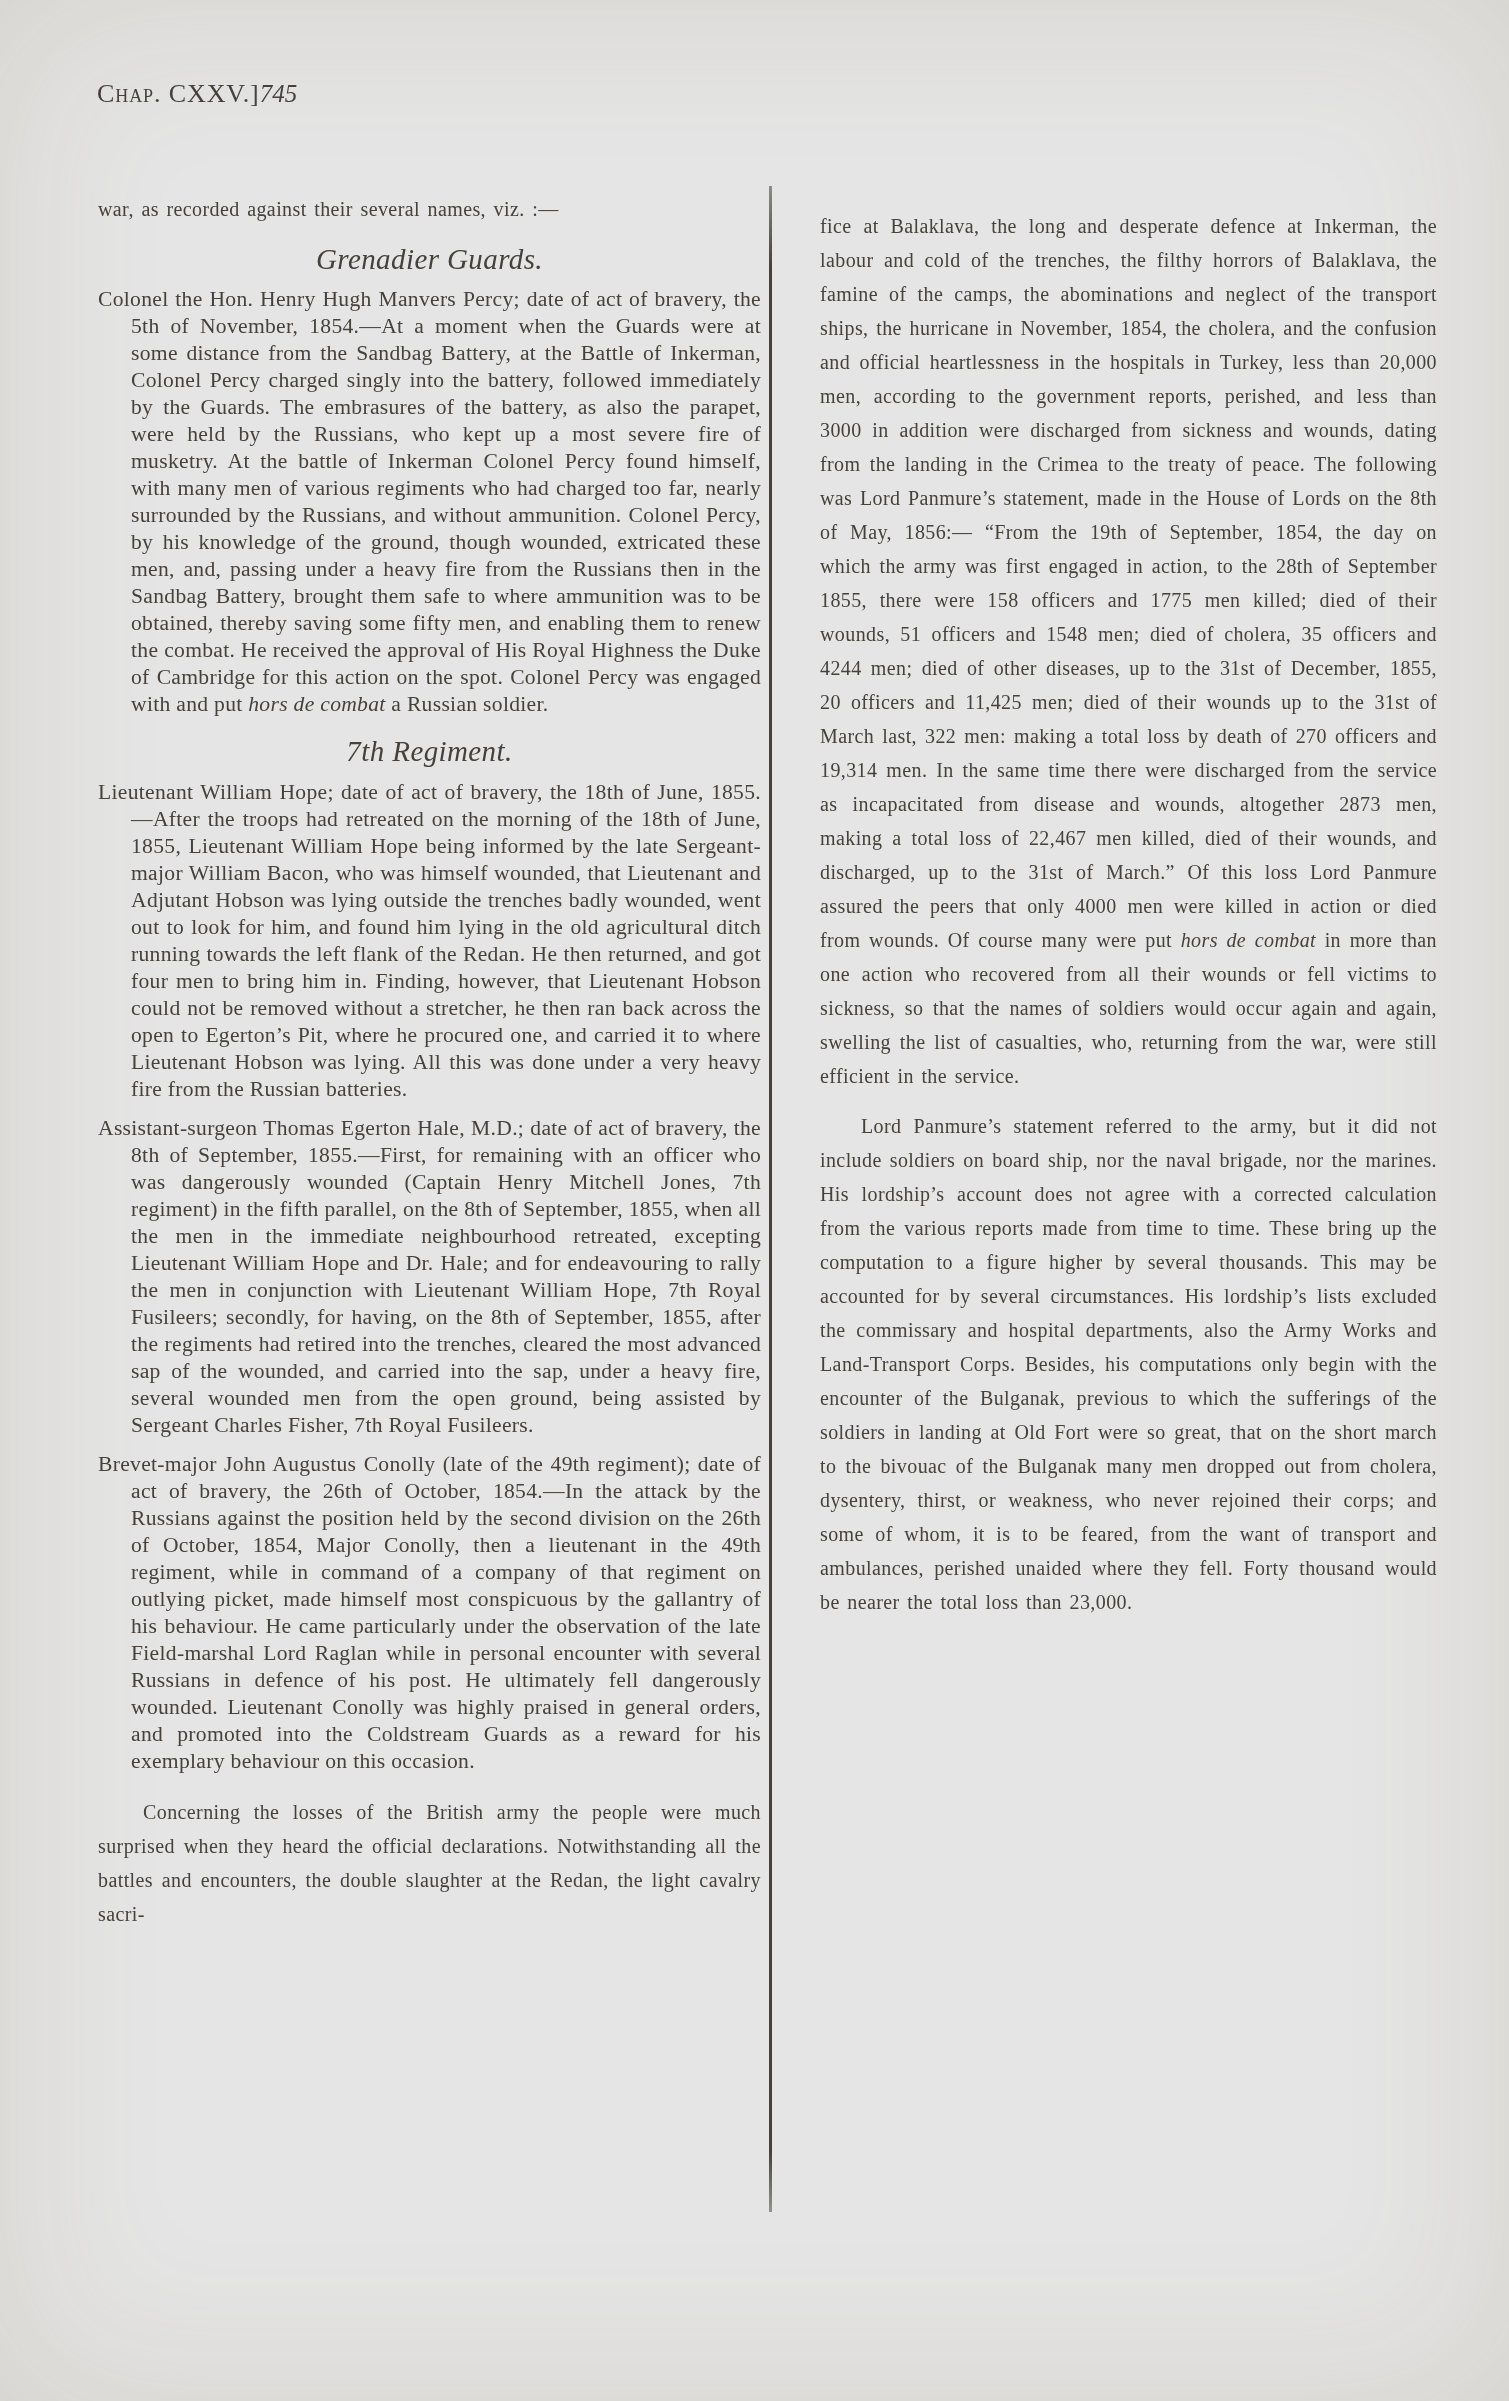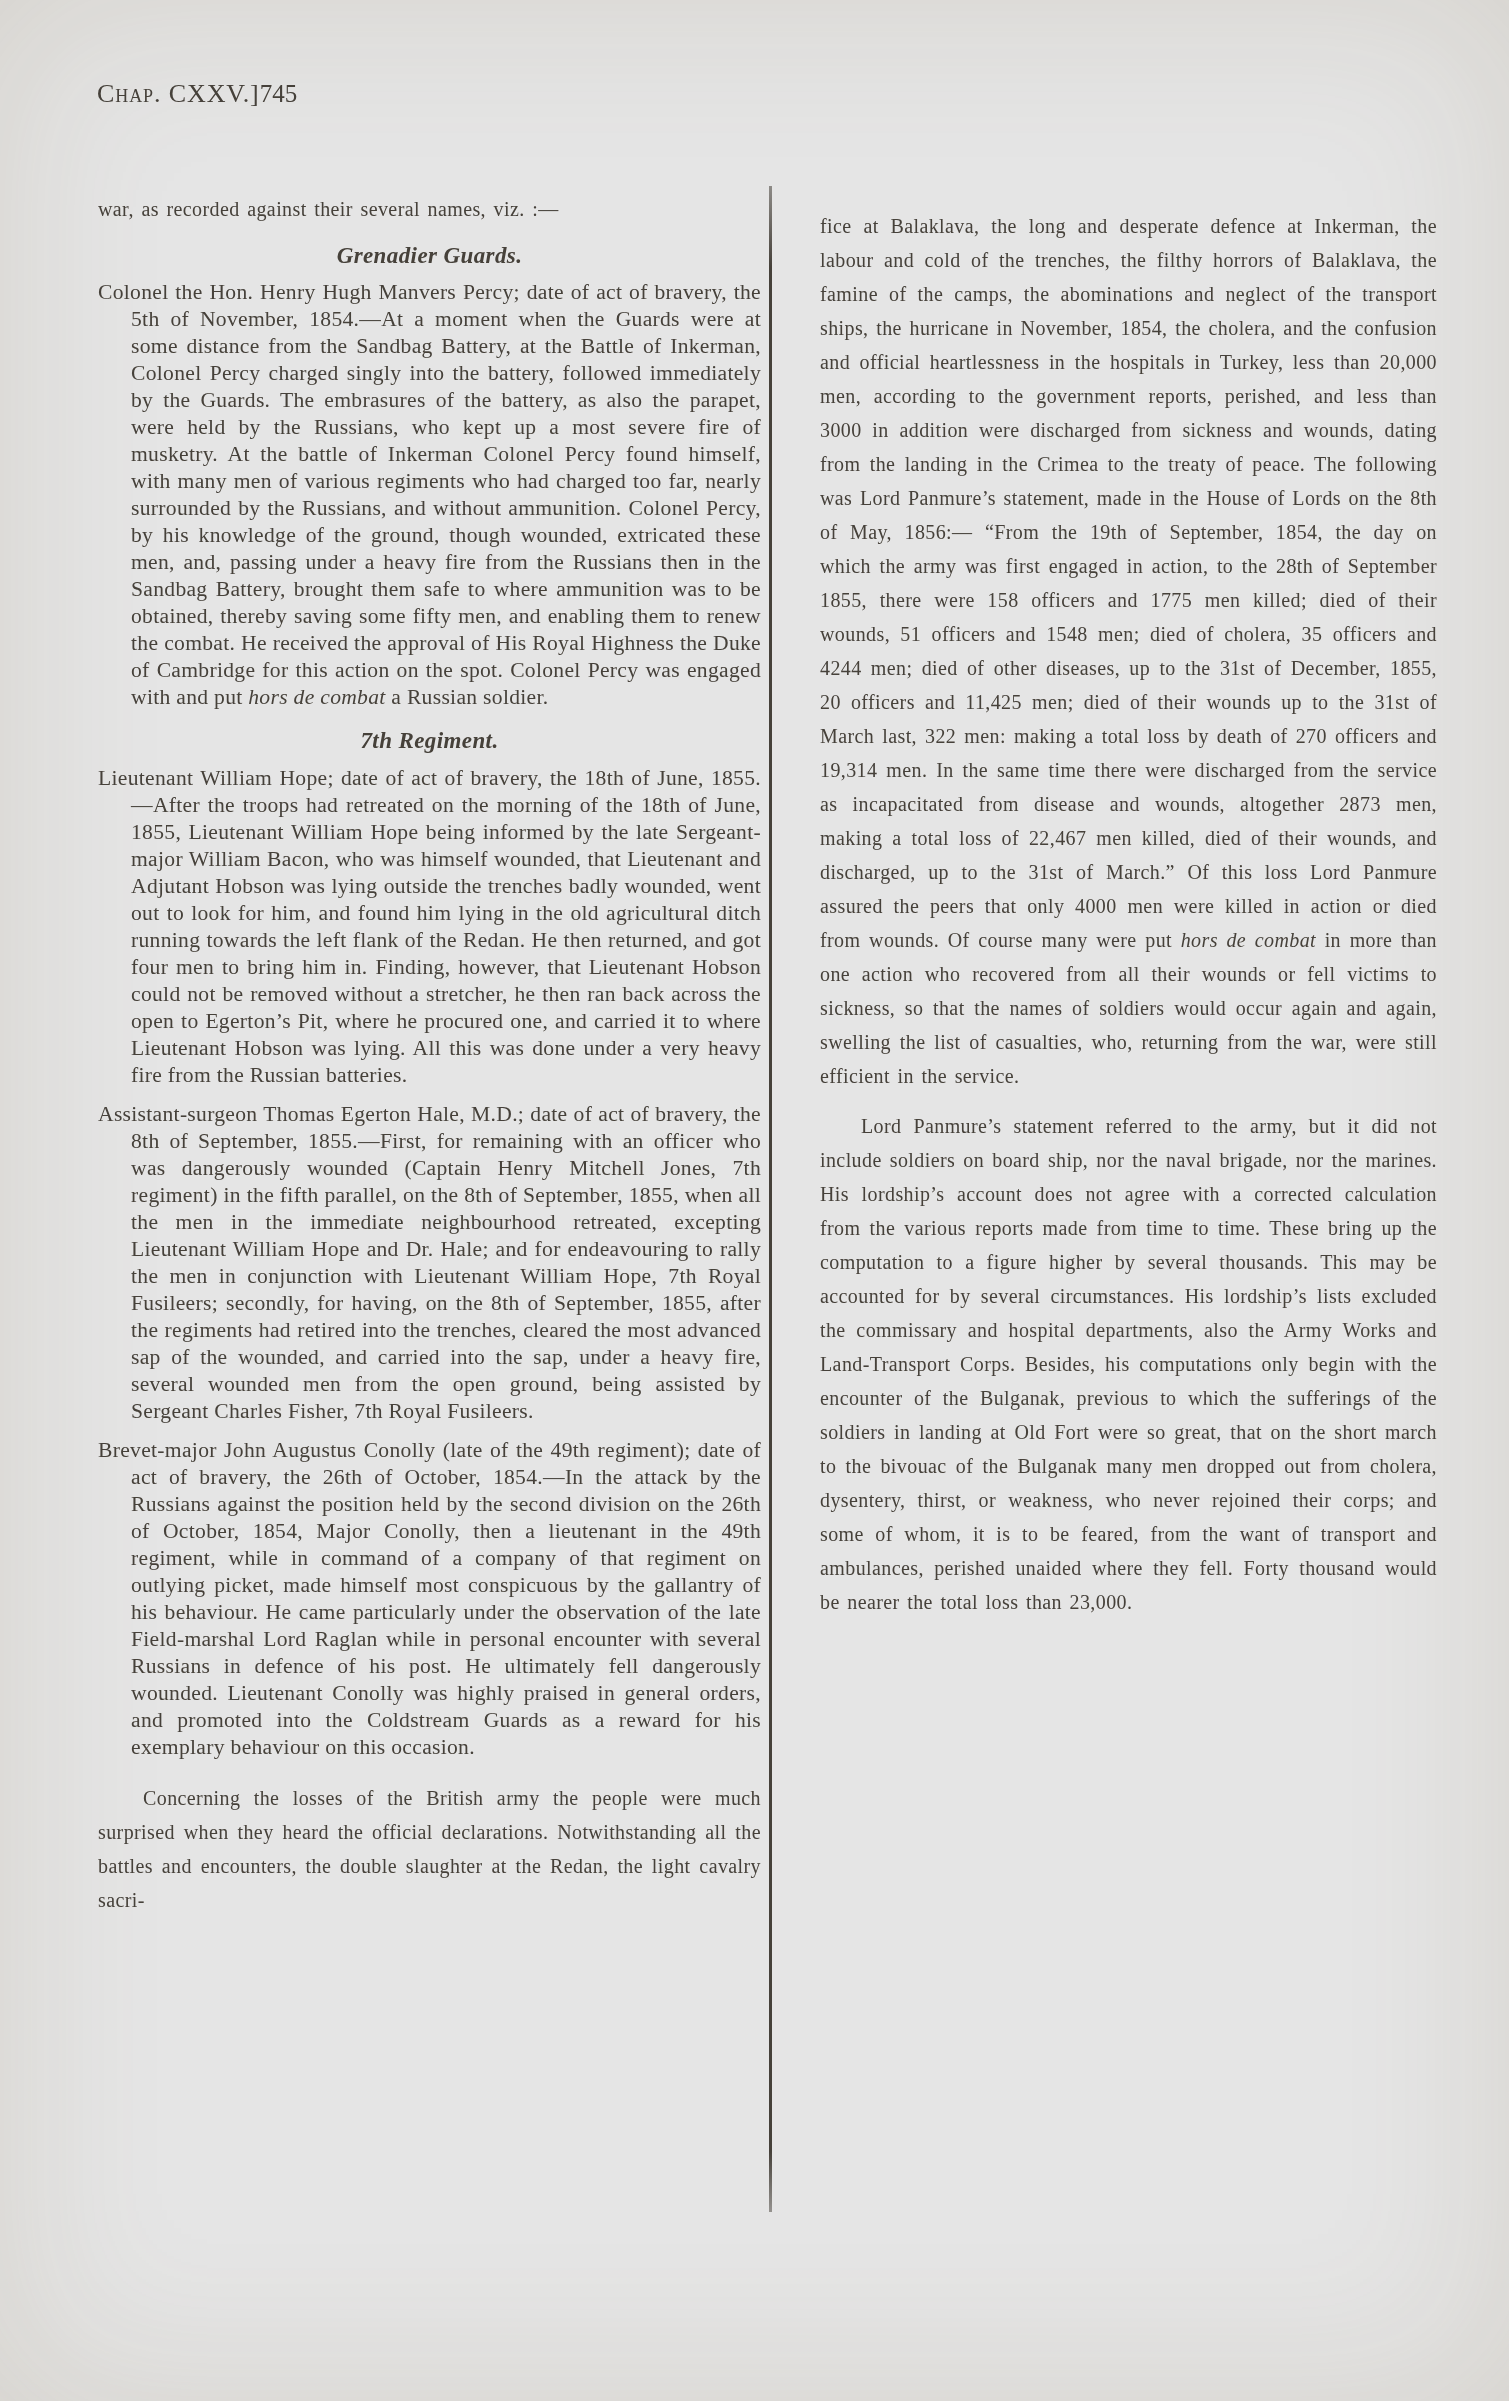--- a/index.html
+++ b/index.html
@@ -36,20 +36,21 @@
   .title {
     flex: 1;
     text-align: center;
     font-size: 27px;
     letter-spacing: 2.6px;
     white-space: nowrap;
   }
   .pagenum {
     font-size: 25px;
     white-space: nowrap;
+    font-style: italic;
   }
   .col-left {
     position: absolute;
     left: 98px;
     top: 192px;
     width: 663px;
   }
   .col-right {
     position: absolute;
     left: 804px;
@@ -67,23 +68,23 @@
   .body-text {
     font-size: 20px;
     line-height: 34px;
     letter-spacing: 0.4px;
     word-spacing: 2.2px;
     text-align: justify;
     margin: 0;
   }
   .intro { margin-bottom: 5.2px; }
   .regiment-heading {
-    font-size: 23px;
+    font-size: 29px;
     font-style: italic;
-    font-weight: bold;
+    font-weight: normal;
     text-align: center;
     letter-spacing: 0.4px;
     margin: 17px 0 10.4px 0;
   }
   .entry {
     font-size: 21.6px;
     line-height: 27px;
     letter-spacing: 0.3px;
     text-align: justify;
     margin: 4px 0 12px 0;

